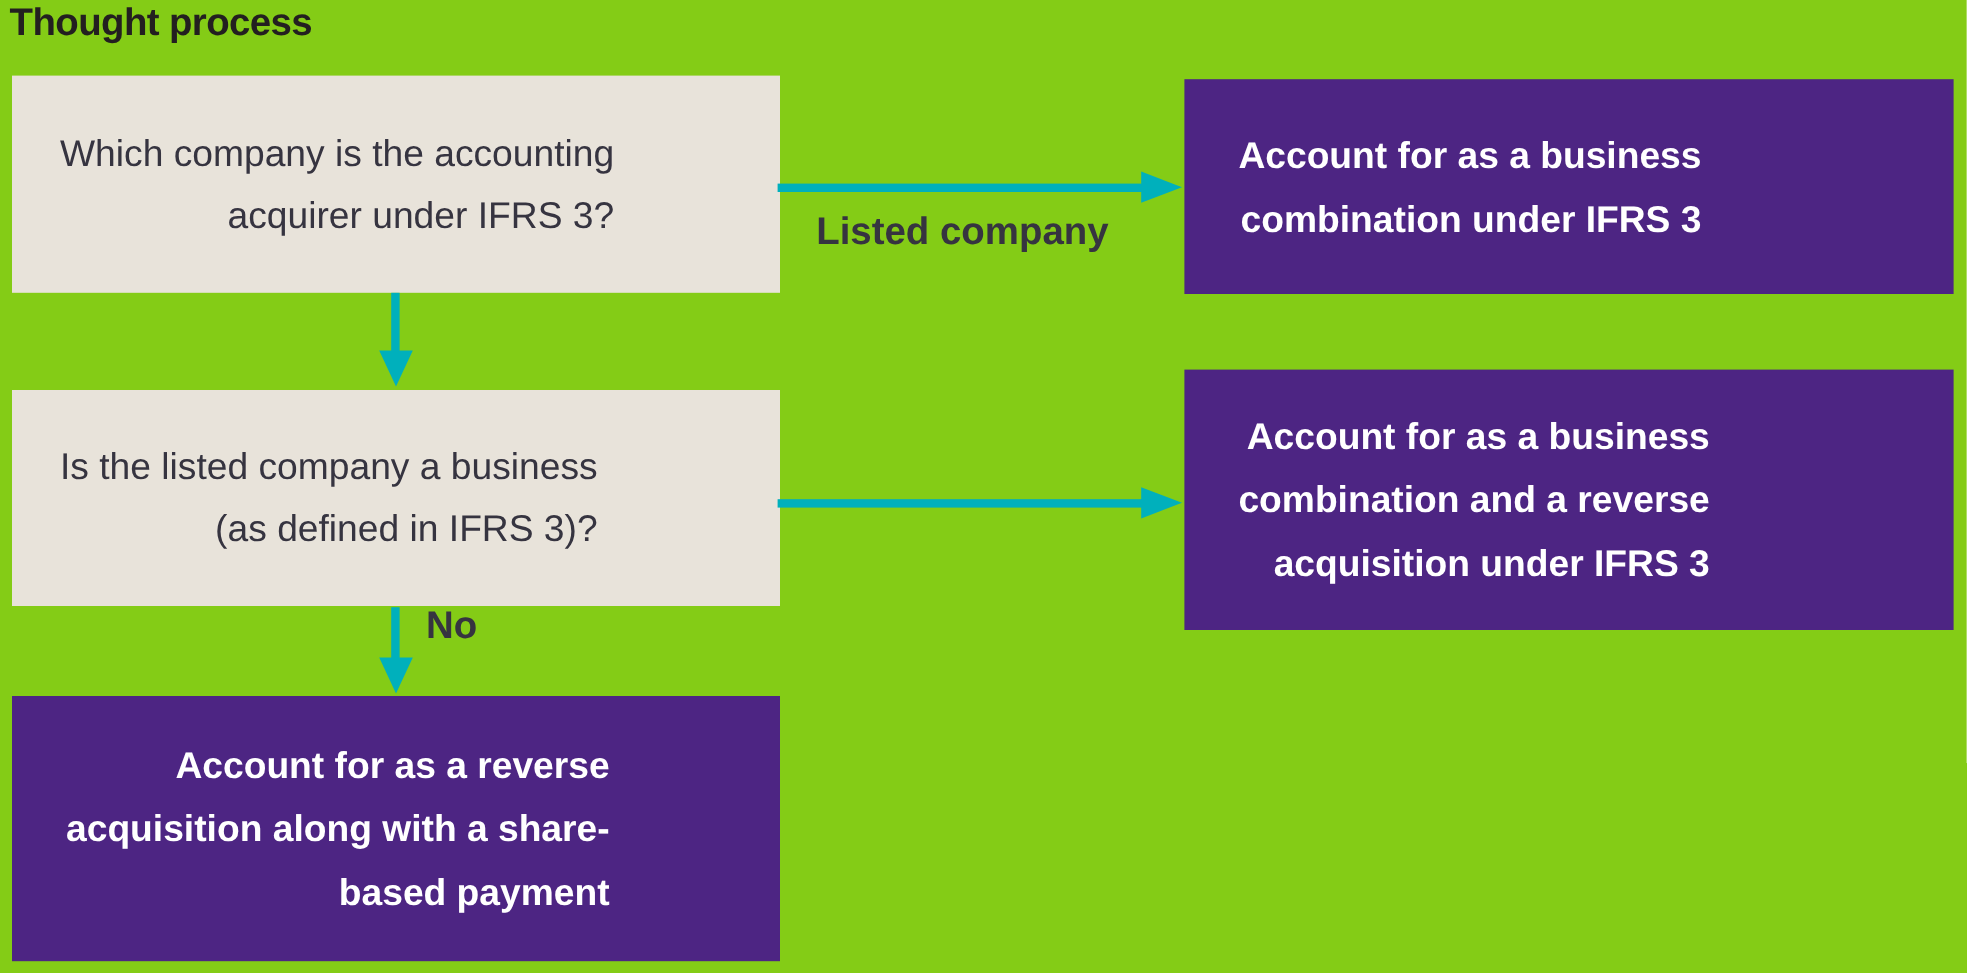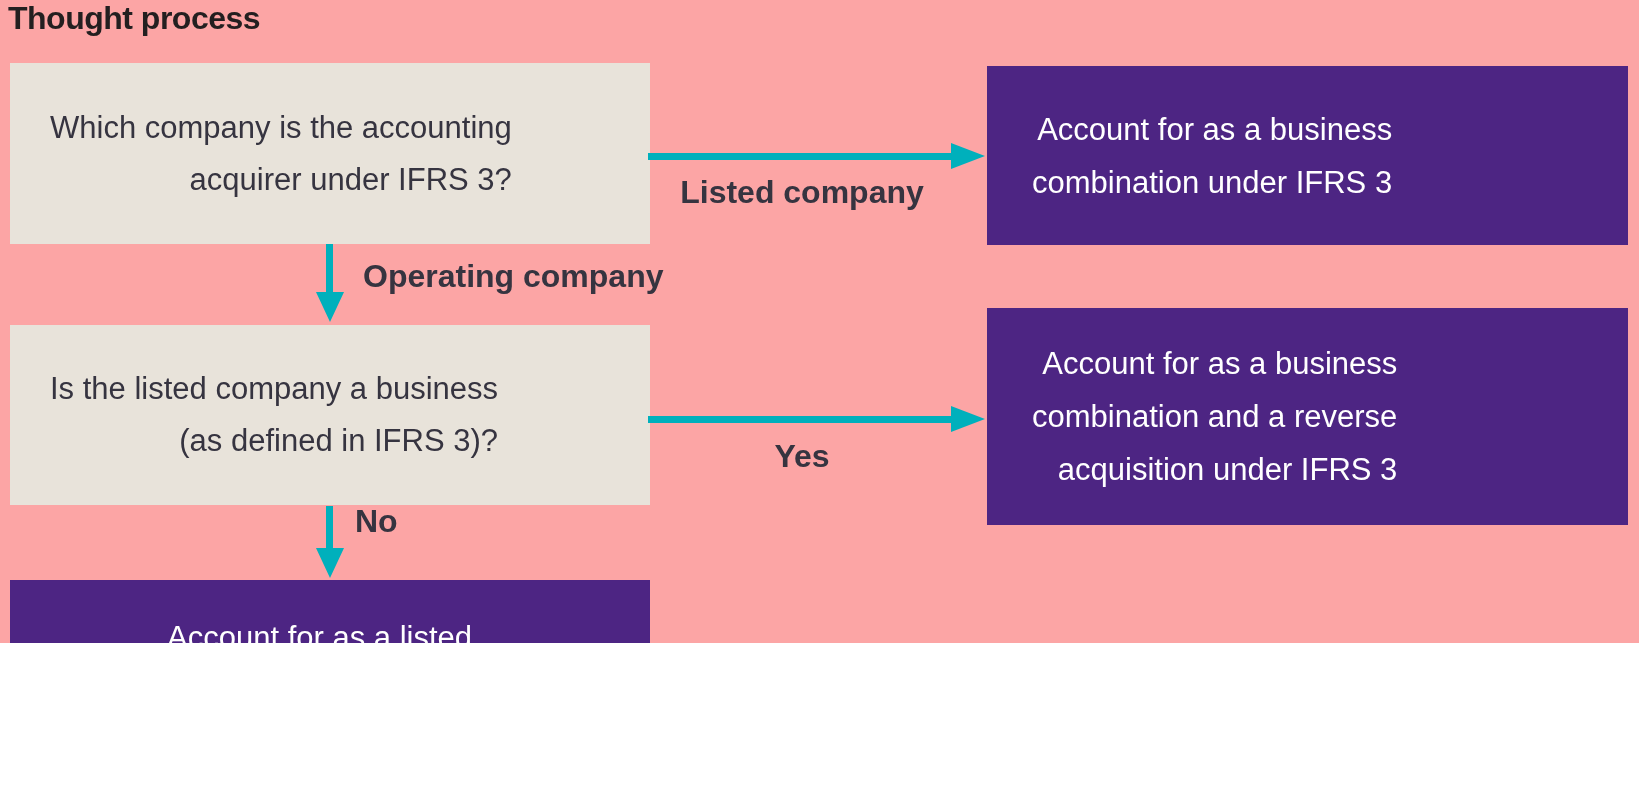--- a/index.html
+++ b/index.html
@@ -1,22 +1,22 @@
 <!DOCTYPE html>
 <html style="--purple: #4d2583; --beige: #e8e3da; --teal: #00b0bc; --titletext: #231f20; --nodetext: #363440; --outcometext: #ffffff;"><head>
 <meta charset="utf-8">
 <style>
   html, body { margin: 0; padding: 0; background: #ffffff; }
   body { font-family: "Liberation Sans", sans-serif; }
 
   .canvas {
     position: relative;
     width: 1639px;
-    height: 643px;
-    background: #fca5a5;
+    height: 811px;
+    background: #84cc16;
     overflow: hidden;
   }
 
   .title {
     position: absolute;
     left: 8px;
     top: 0px;
     font-size: 32px;
     font-weight: 800;
     letter-spacing: -0.5px;
@@ -40,21 +40,21 @@
     font-weight: 400;
     padding-left: 40px;
     padding-right: 24px;
   }
 
   .r {
     background: var(--purple, #4d2583);
     color: var(--outcometext, #ffffff);
     font-size: 31px;
     line-height: 53px;
-    font-weight: 400;
+    font-weight: 700;
     padding-left: 45px;
     padding-right: 24px;
   }
 
   .edge-label {
     position: absolute;
     font-size: 32px;
     color: var(--nodetext, #363440);
     font-weight: bold;
   }
@@ -104,44 +104,42 @@
 
   <div class="node r" style="left:987px; top:66px; width:641px; height:179px;">
     <span class="node-text">Account for as a business
 combination under IFRS 3</span>
   </div>
 
   <div class="arrow v" style="left:316px; top:244px; height:78px;">
     <div class="stem"></div>
     <div class="head"></div>
   </div>
-  <div class="edge-label" style="left:363px; top:258px;">Operating company</div>
 
   <div class="node q" style="left:10px; top:325px; width:640px; height:180px;">
     <span class="node-text">Is the listed company a business
 (as defined in IFRS 3)?</span>
   </div>
 
   <div class="arrow h" style="left:648px; top:406px; width:337px;">
     <div class="stem"></div>
     <div class="head"></div>
   </div>
-  <div class="edge-label center" style="left:650px; top:438px; width:304px;">Yes</div>
 
   <div class="node r" style="left:987px; top:308px; width:641px; height:217px;">
     <span class="node-text">Account for as a business
 combination and a reverse
 acquisition under IFRS 3</span>
   </div>
 
   <div class="arrow v" style="left:316px; top:506px; height:72px;">
     <div class="stem"></div>
     <div class="head"></div>
   </div>
   <div class="edge-label" style="left:355px; top:503px;">No</div>
 
   <div class="node r" style="left:10px; top:580px; width:640px; height:221px;">
-    <span class="node-text">Account for as a listed
+    <span class="node-text">Account for as a reverse
 acquisition along with a share-
 based payment</span>
   </div>
 
 </div>
 
 </body></html>

